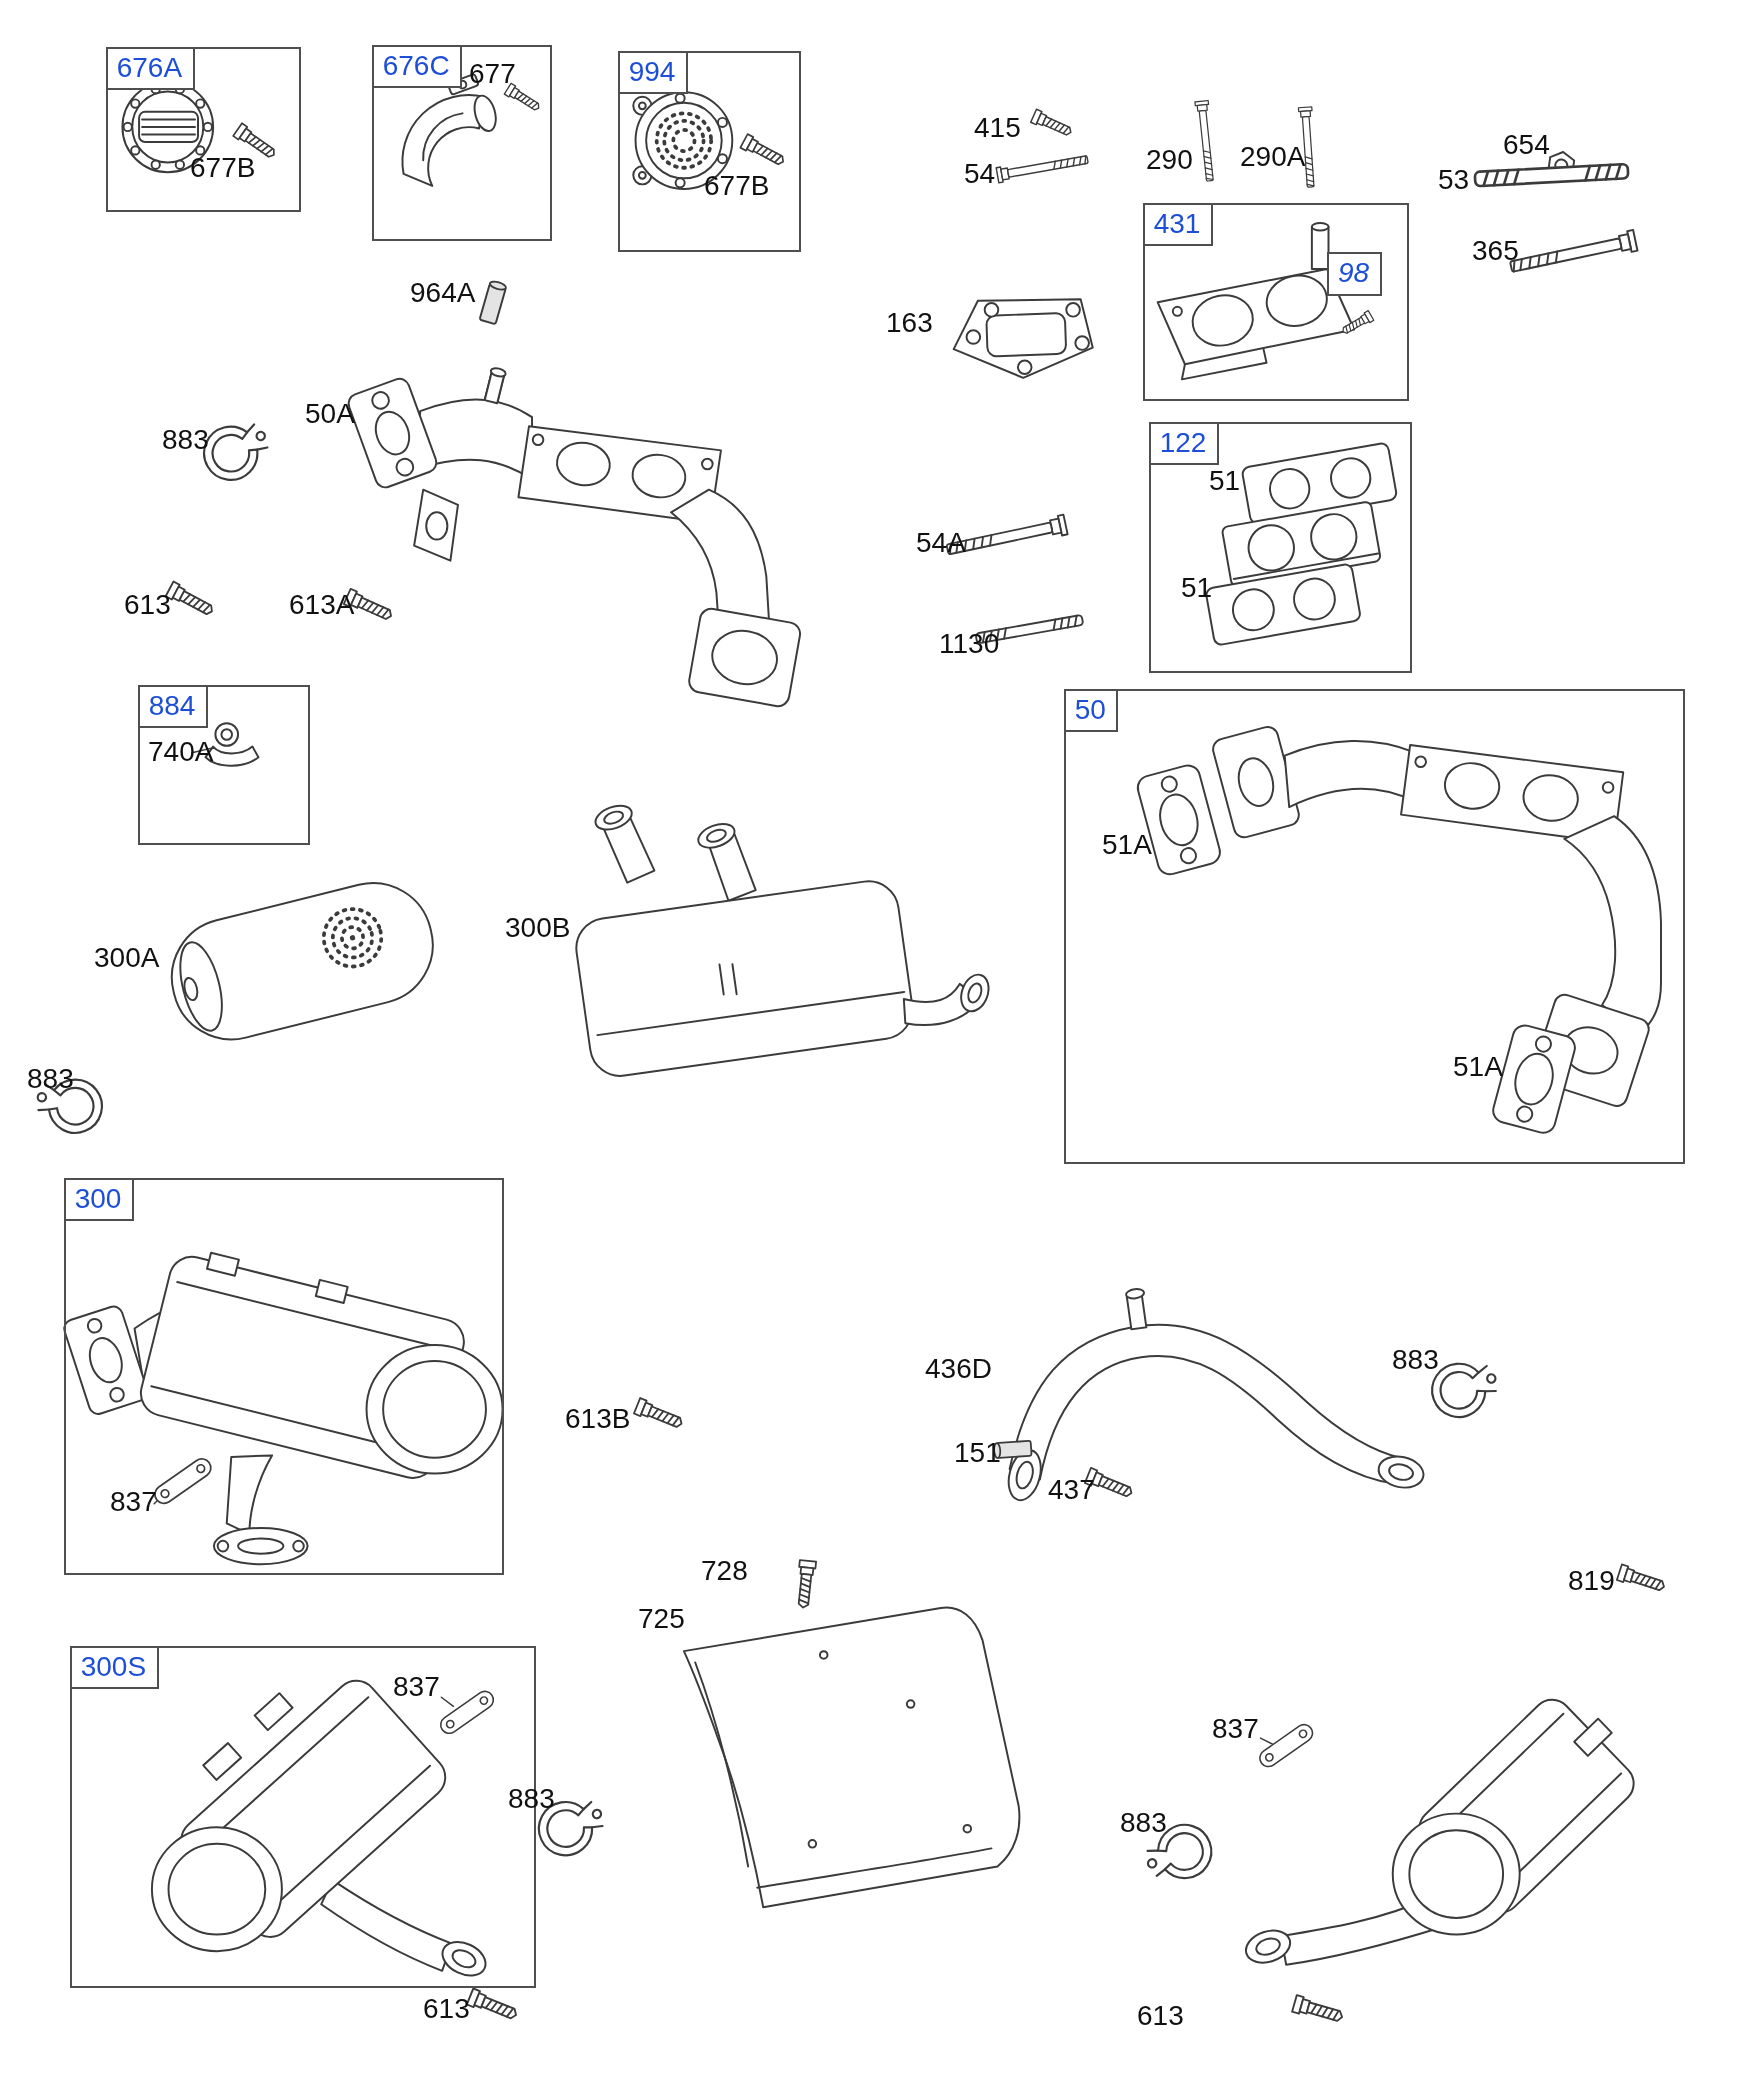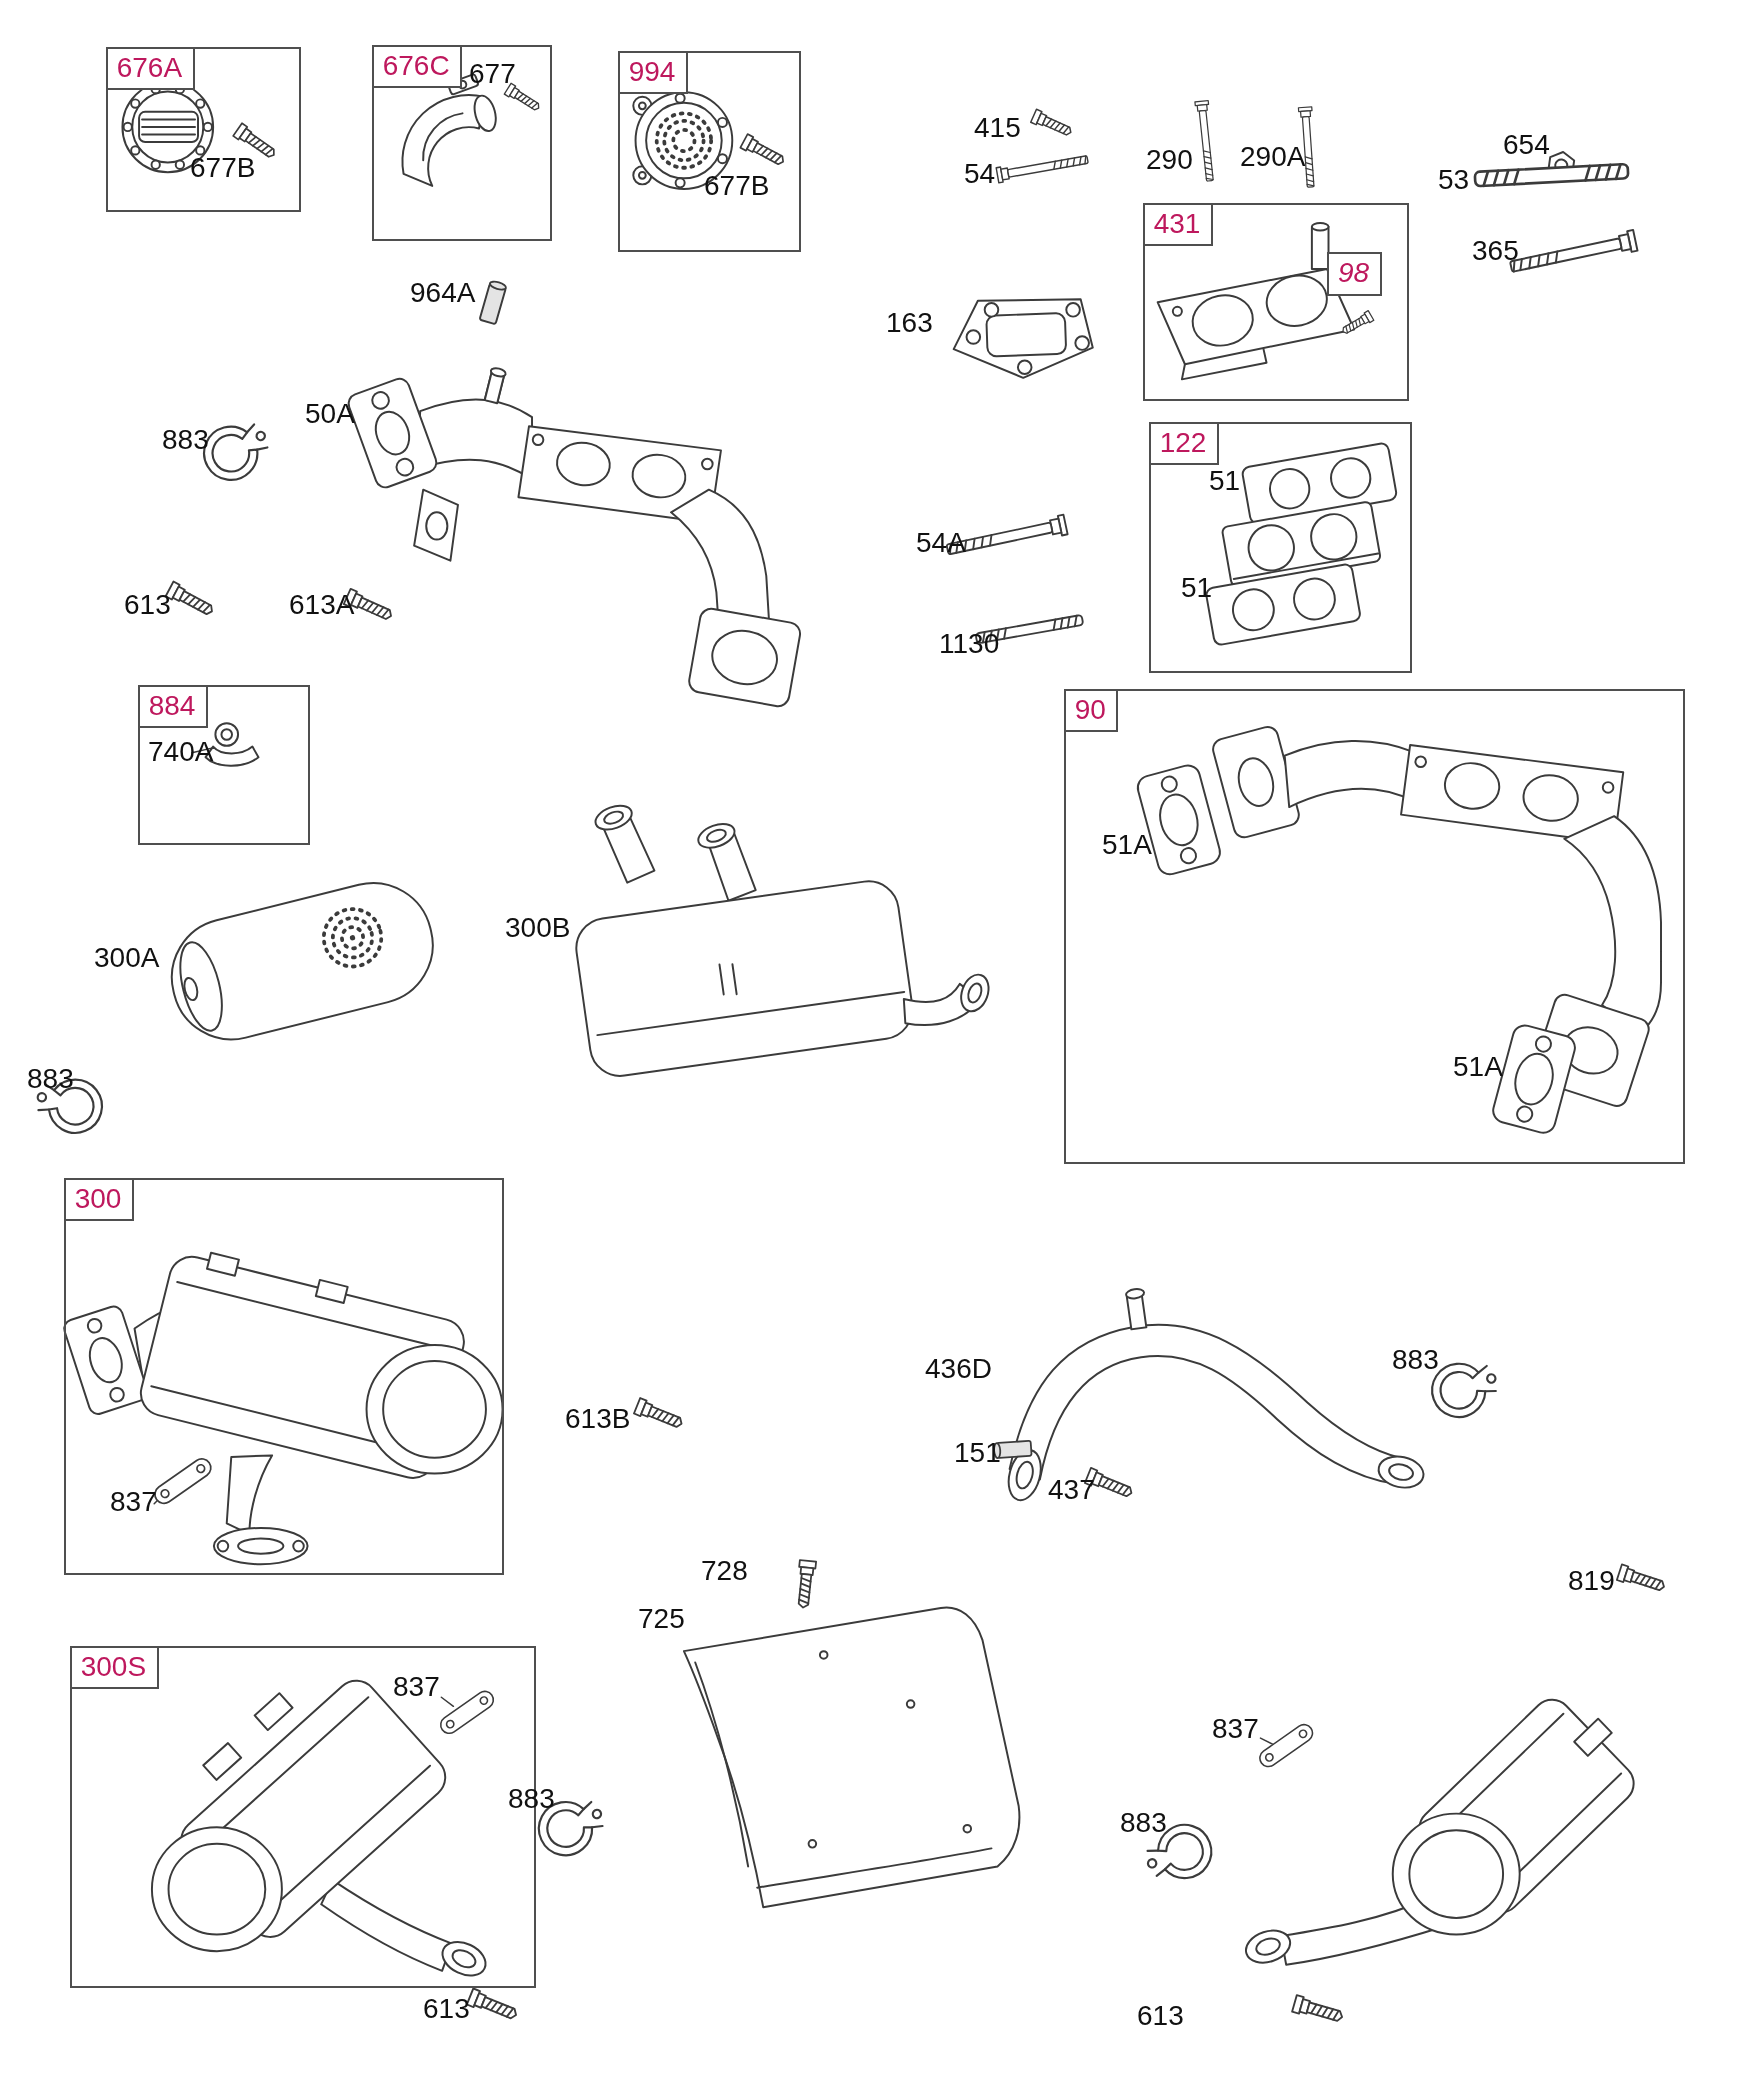--- a/index.html
+++ b/index.html
@@ -5,21 +5,21 @@
   * { box-sizing: border-box; }
   html, body { margin:0; padding:0; background:#ffffff; }
   #canvas {
     position:relative; width:1757px; height:2097px; background:#ffffff;
     font-family:"Liberation Sans", sans-serif; overflow:hidden;
   }
   #art { position:absolute; left:0; top:0; z-index:1; }
   .gbox { position:absolute; border:2.3px solid #4f4f4f; z-index:2; background:transparent; }
   .gchip {
     position:absolute; left:-2.3px; top:-2.3px; border:2.3px solid #4f4f4f; background:#ffffff;
-    padding:2.3px 10.6px 3.8px 9px; font-size:28px; color:#be185d; line-height:1.2; display:inline-block;
+    padding:2.3px 10.6px 3.8px 9px; font-size:28px; color:#1d4ed8; line-height:1.2; display:inline-block;
     white-space:nowrap;
   }
   .gchip.standalone { z-index:2;font-style:italic; }
   .plabel {
     position:absolute; font-size:28px; color:#111111; z-index:3; white-space:nowrap; line-height:1.1;
   }
 </style>
 </head>
 <body>
 
@@ -406,21 +406,21 @@
     <span class="gchip">431</span>
   </div>
   <span class="gchip standalone" style="left:1327px;top:252px">98</span>
   <div class="gbox" style="left:1149px;top:422px;width:263px;height:251px">
     <span class="gchip">122</span>
   </div>
   <div class="gbox" style="left:138px;top:685px;width:172px;height:160px">
     <span class="gchip">884</span>
   </div>
   <div class="gbox" style="left:1064px;top:689px;width:621px;height:475px">
-    <span class="gchip">90</span>
+    <span class="gchip">50</span>
   </div>
   <div class="gbox" style="left:64px;top:1178px;width:440px;height:397px">
     <span class="gchip">300</span>
   </div>
   <div class="gbox" style="left:70px;top:1646px;width:466px;height:342px">
     <span class="gchip">300S</span>
   </div>
 
   <span class="plabel" style="left:469px;top:59px">677</span>
   <span class="plabel" style="left:190px;top:153px">677B</span>

